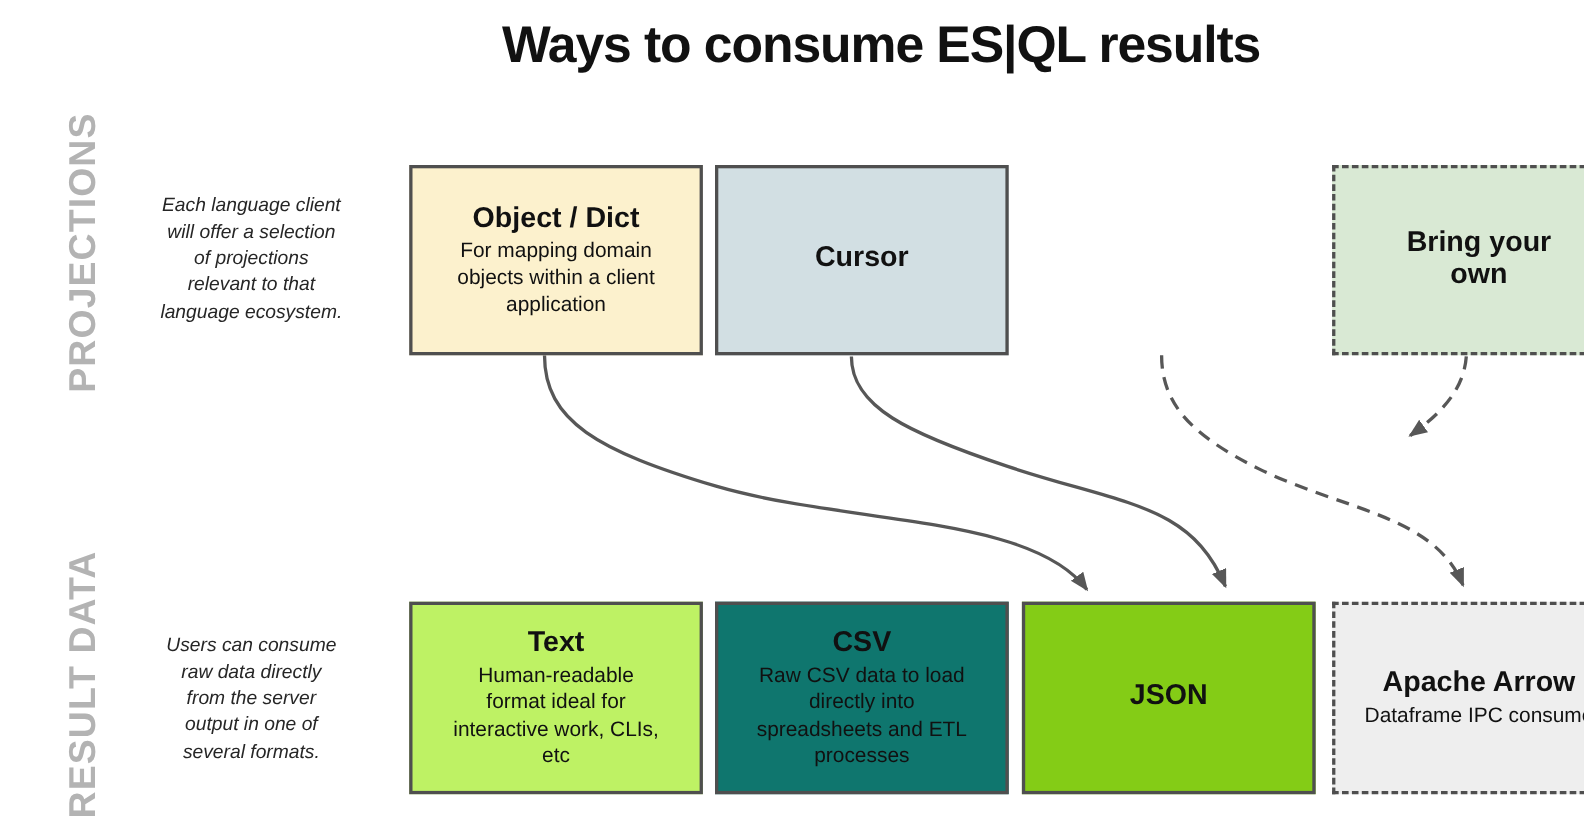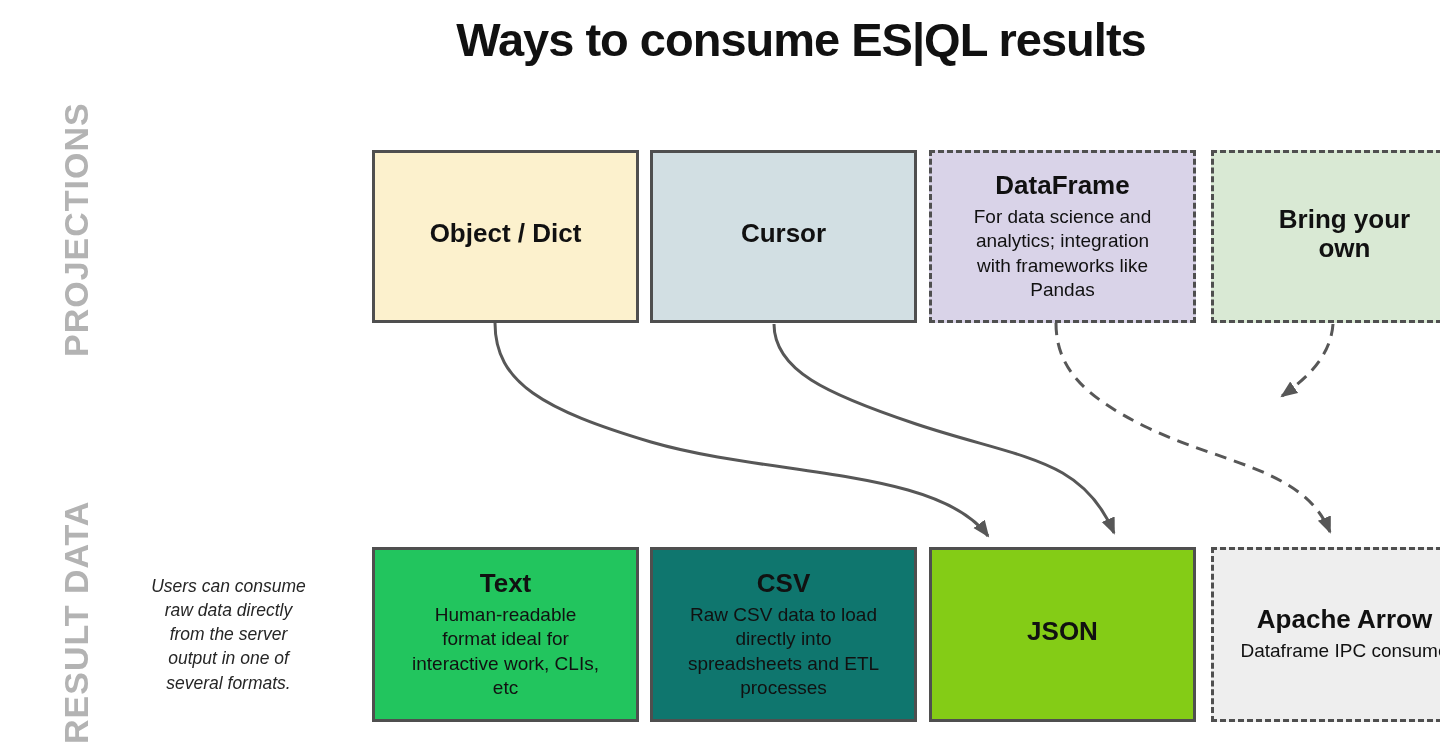--- a/index.html
+++ b/index.html
@@ -49,57 +49,58 @@
 </head>
 <body>
 
 <div class="canvas">
 
   <div class="title">Ways to consume ES|QL results</div>
 
   <div class="side-label" id="proj-label">PROJECTIONS</div>
   <div class="side-label" id="result-label">RESULT DATA</div>
 
+  <div class="note" id="note-top">Each language client
+will offer a selection
+of projections
+relevant to that
+language ecosystem.</div>
   <div class="note" id="note-bottom">Users can consume
 raw data directly
 from the server
 output in one of
 several formats.</div>
 
   <svg id="arrows" width="1440" height="755" viewBox="0 0 1440 755">
     <defs>
       <marker id="ah" markerUnits="userSpaceOnUse" markerWidth="20" markerHeight="16" refX="15" refY="7" orient="auto">
         <path d="M0,0 L17,7 L0,14 Z" fill="#575757"></path>
       </marker>
     </defs>
     <path class="arrow" marker-end="url(#ah)" d="M459,323 C459,383 508,410 615,442 C735,477 902,468 952,536"></path>
     <path class="arrow" marker-end="url(#ah)" d="M738,324 C738,370 790,394 880,424 C985,459 1046,457 1078,533"></path>
     <path class="arrow dashed" marker-end="url(#ah)" d="M1020,323 C1020,368 1048,396 1108,426 C1185,464 1268,468 1294,532"></path>
     <path class="arrow dashed" marker-end="url(#ah)" d="M1297,324 C1295,352 1277,374 1246,396"></path>
   </svg>
 
   <div class="box row-top c1" style="background-color: rgb(252, 241, 205);">
     <div class="box-heading">Object / Dict</div>
+    <div class="box-body">For mapping domain
+objects within a client
+application</div>
   </div>
   <div class="box row-top c2" style="background-color: rgb(210, 223, 227); text-align: right;">
     <div class="box-heading">Cursor</div>
-  </div>
-  <div class="box row-top c3 dashed" style="background-color: rgb(217, 211, 232);">
-    <div class="box-heading">DataFrame</div>
-    <div class="box-body">For data science and
-analytics; integration
-with frameworks like
-Pandas</div>
   </div>
   <div class="box row-top c4 dashed" style="background-color: rgb(217, 233, 212);">
     <div class="box-heading">Bring your
 own</div>
   </div>
 
-  <div class="box row-bottom c1" style="background-color: #22c55e;">
+  <div class="box row-bottom c1" style="background-color: #bef264;">
     <div class="box-heading">Text</div>
     <div class="box-body">Human-readable
 format ideal for
 interactive work, CLIs,
 etc</div>
   </div>
   <div class="box row-bottom c2" style="background-color: #0f766e;">
     <div class="box-heading">CSV</div>
     <div class="box-body">Raw CSV data to load
 directly into

